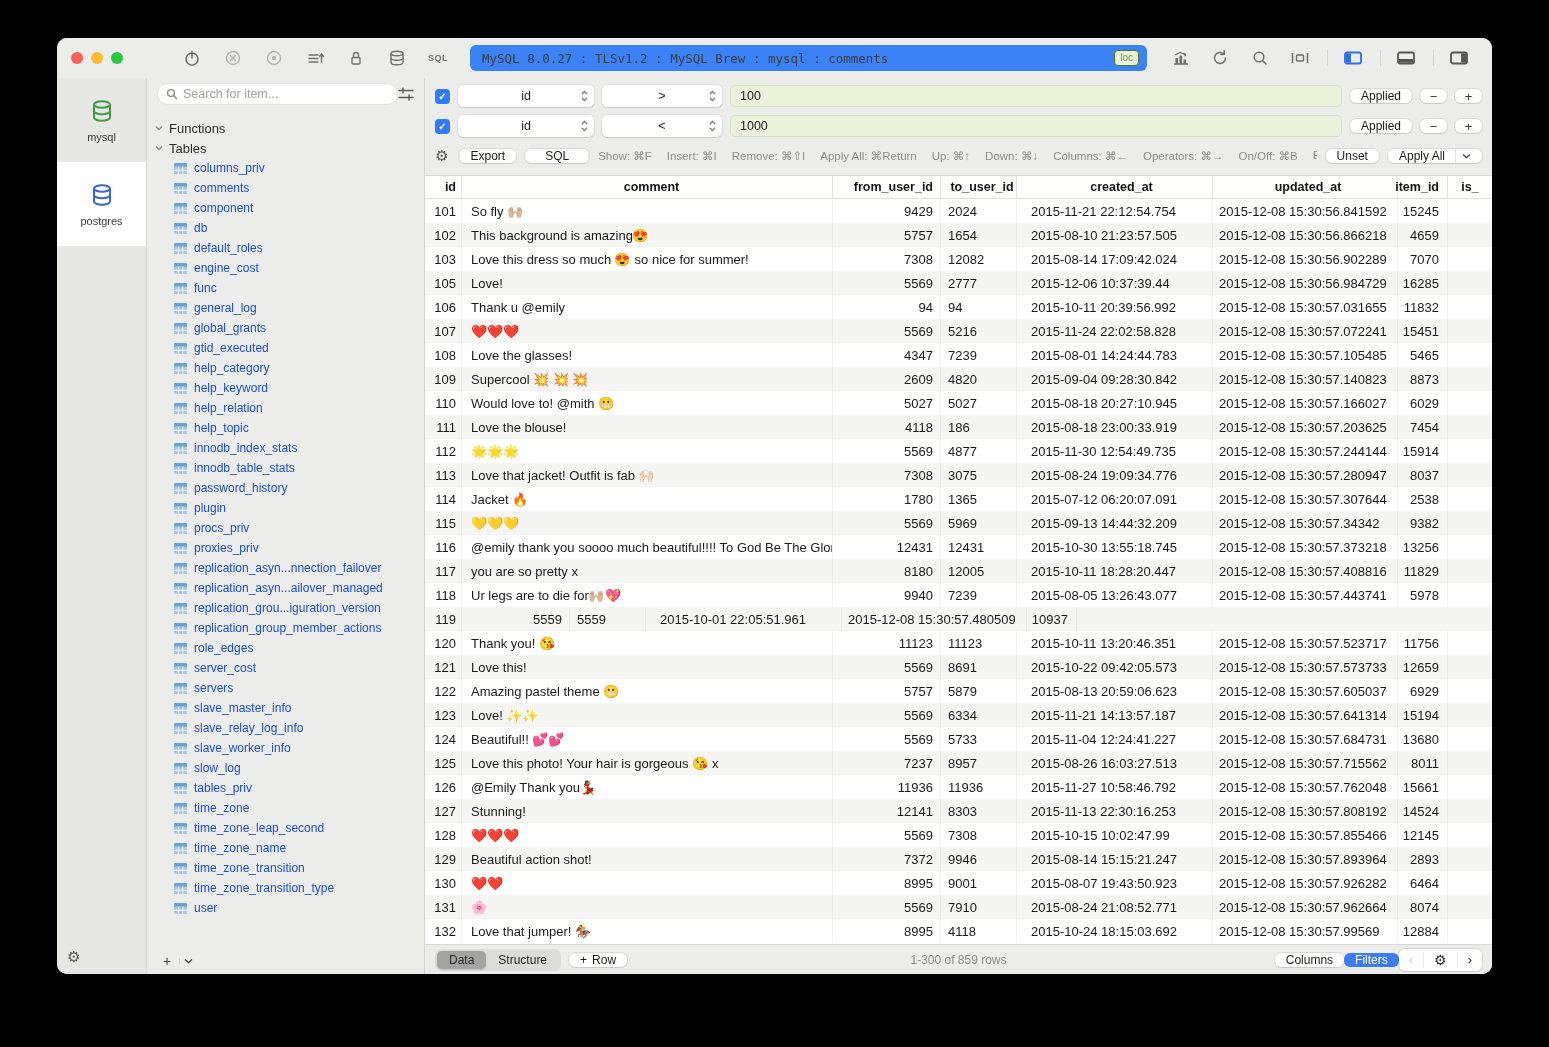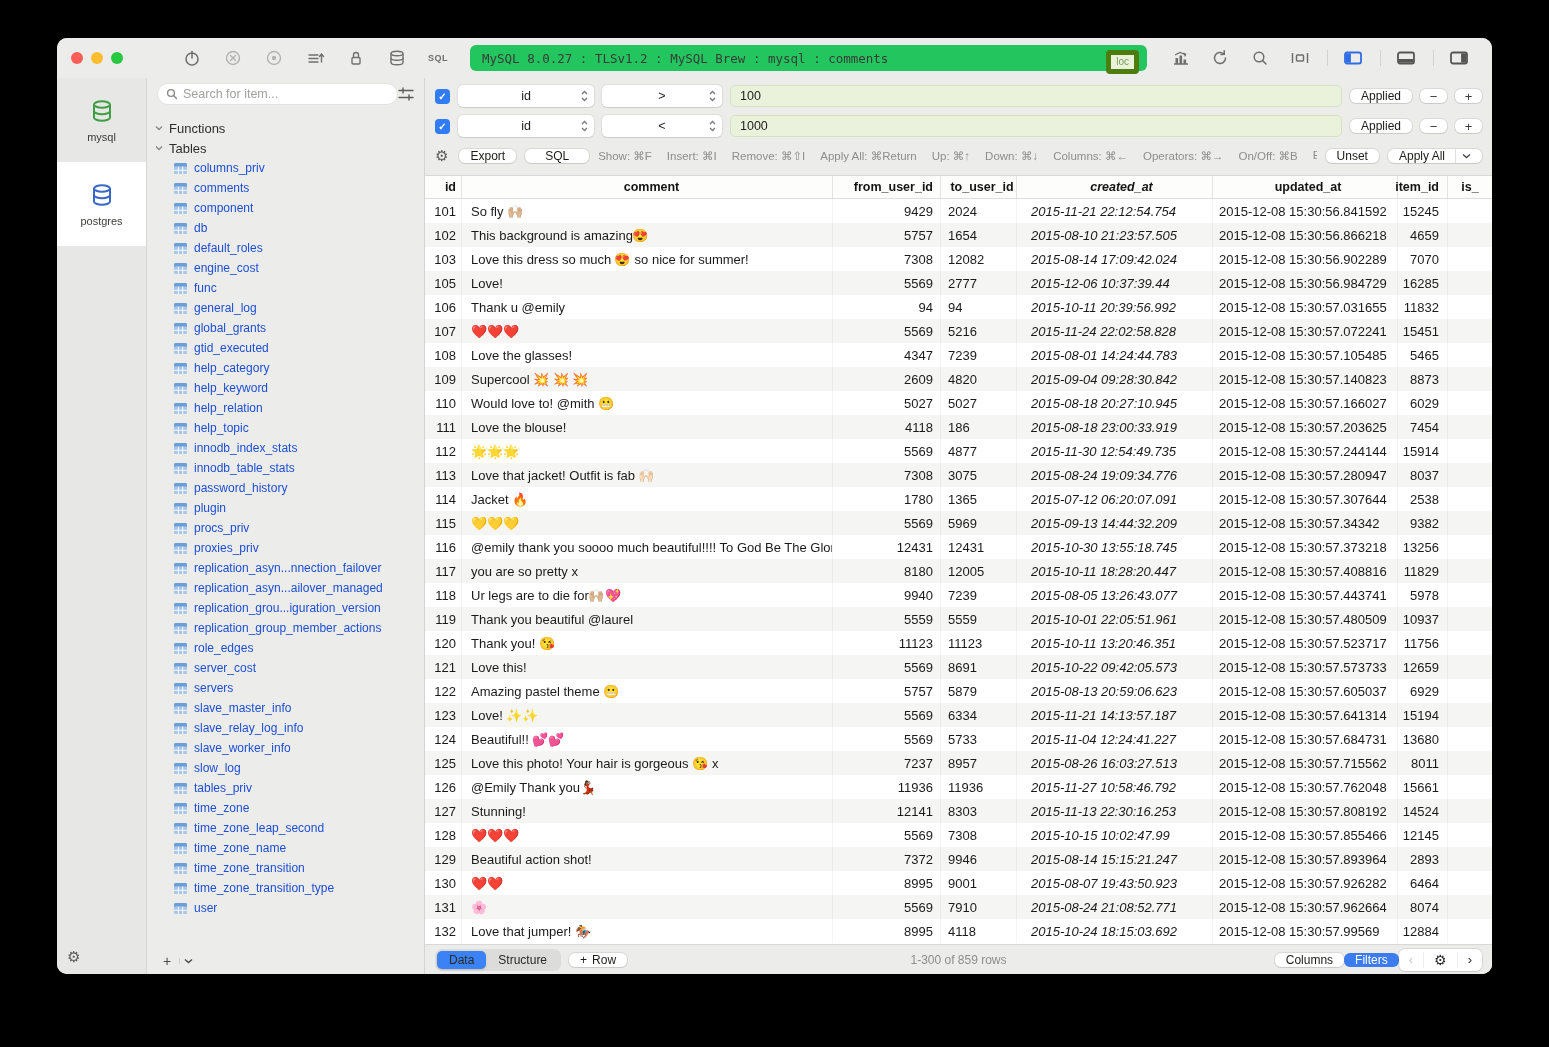--- a/index.html
+++ b/index.html
@@ -9,24 +9,24 @@
     background:#ececea; border-radius:10px; overflow:hidden;
     box-shadow:0 25px 60px rgba(0,0,0,.6); display:flex; flex-direction:column; }
 
   
   .titlebar { height:40px; flex:0 0 40px; display:flex; align-items:center; padding:0 14px; gap:0; background:#ececea; }
   .traffic { display:flex; gap:8px; margin-right:52px; }
   .tl { width:12px; height:12px; border-radius:50%; }
   .tl.red{ background:#fc5f57; } .tl.yel{ background:#febc2e; } .tl.grn{ background:#28c840; }
   .tb-ico { width:34px; height:22px; display:flex; align-items:center; justify-content:center; margin-right:7px; }
   .sql-mini { font-size:9px; font-weight:bold; color:#6f6f6d; letter-spacing:.5px; }
-  .title-field { flex:1; height:26px; margin:0 16px 0 8px; background:#22c55e; border-radius:6px;
+  .title-field { flex:1; height:26px; margin:0 16px 0 8px; background:#3b82f6; border-radius:6px;
     display:flex; align-items:center; position:relative; padding:0 60px 0 12px; }
   .title-text { font-family:"DejaVu Sans Mono", monospace; font-size:12.5px; color:#3b3b39; white-space:nowrap; overflow:hidden; }
-  .loc-badge { position:absolute; right:8px; top:5px; font-size:10px; color:#7d9c55; border:5px solid #4d7c0f;
+  .loc-badge { position:absolute; right:8px; top:5px; font-size:10px; color:#7d9c55; border:1px solid #4d7c0f;
     border-radius:4px; padding:0px 5px 1px; background:#e9f2da; line-height:13px; }
   .tb-right { display:flex; align-items:center; gap:4px; }
   .tb-right .tb-ico { margin-right:2px; }
   .vdiv { width:1px; height:16px; background:#d2d2d0; margin:0 4px; }
 
   
   .content { flex:1; display:flex; min-height:0; }
 
   
   .conn-strip { width:90px; flex:0 0 90px; background:#e7e7e5; border-right:1px solid #d6d6d4; position:relative; }
@@ -82,31 +82,31 @@
     border-right:1px solid #e4e4e3; height:100%; }
   .grid-body { flex:1; overflow:hidden; }
   .grid-row { height:24px; display:flex; align-items:center; }
   .grid-row:nth-child(even) { background:#f5f5f4; }
   .bc { font-size:13px; color:#1a1a1a; height:100%; display:flex; align-items:center; border-right:1px solid rgba(0,0,0,.045);
     overflow:hidden; white-space:nowrap; }
   .c0 { width:37px; flex:0 0 37px; justify-content:flex-end; padding-right:5px; }
   .c1 { width:371px; flex:0 0 371px; padding-left:9px; }
   .c2 { width:108px; flex:0 0 108px; justify-content:flex-end; padding-right:7px; }
   .c3 { width:76px; flex:0 0 76px; padding-left:7px; }
-  .c4 { width:196px; flex:0 0 196px; padding-left:14px;font-style:italic; }
+  .c4 { width:196px; flex:0 0 196px; padding-left:14px; }
   .c5 { width:185px; flex:0 0 185px; padding-left:6px; }
   .c6 { width:50px; flex:0 0 50px; justify-content:flex-end; padding-right:8px; }
   .c7 { flex:1; border-right:none; }
 
   
   .bottom-bar { height:30px; flex:0 0 30px; background:#ececea; border-top:1px solid #d8d8d6;
     display:flex; align-items:center; padding:0 10px; position:relative; }
   .seg { background:#dcdcda; border-radius:7px; padding:2px; display:flex; }
   .seg span { font-size:12px; color:#2a2a28; padding:2px 12px; border-radius:5px; }
-  .seg span.active { background:#3b82f6; box-shadow:0 1px 2px rgba(0,0,0,.15); }
+  .seg span.active { background:#a3a3a3; box-shadow:0 1px 2px rgba(0,0,0,.15); }
   .rowbtn { margin-left:8px; gap:5px; }
   .rows-info { position:absolute; left:0; right:0; text-align:center; font-size:12px; color:#8d8d8b; pointer-events:none; }
   .bb-right { margin-left:auto; display:flex; align-items:center; }
   .filters-btn { background:#3d7bf0; color:#fff; box-shadow:none; }
   .pager { display:flex; align-items:center; height:22px; background:#fff; border-radius:6px;
     box-shadow:0 0 0 1px rgba(0,0,0,.08), 0 1px 1px rgba(0,0,0,.07); }
   .pager span { padding:0 10px; font-size:13px; display:flex; align-items:center; }
   .pager .pg-prev { color:#c4c4c2; }
   .pager .pg-gear { color:#2a2a28; font-size:14px; border-left:1px solid #ededeb; border-right:1px solid #ededeb; }
   .pager .pg-next { color:#2a2a28; }
@@ -957,21 +957,20 @@
               <span class="bc c1">Ur legs are to die for🙌🏼💖</span>
               <span class="bc c2">9940</span>
               <span class="bc c3">7239</span>
               <span class="bc c4">2015-08-05 13:26:43.077</span>
               <span class="bc c5">2015-12-08 15:30:57.443741</span>
               <span class="bc c6">5978</span>
               <span class="bc c7"></span>
             </div>
             <div class="grid-row">
               <span class="bc c0">119</span>
-              <span class="bc c1">Thank you beautiful @laurel</span>
               <span class="bc c2">5559</span>
               <span class="bc c3">5559</span>
               <span class="bc c4">2015-10-01 22:05:51.961</span>
               <span class="bc c5">2015-12-08 15:30:57.480509</span>
               <span class="bc c6">10937</span>
               <span class="bc c7"></span>
             </div>
             <div class="grid-row">
               <span class="bc c0">120</span>
               <span class="bc c1">Thank you! 😘</span>

